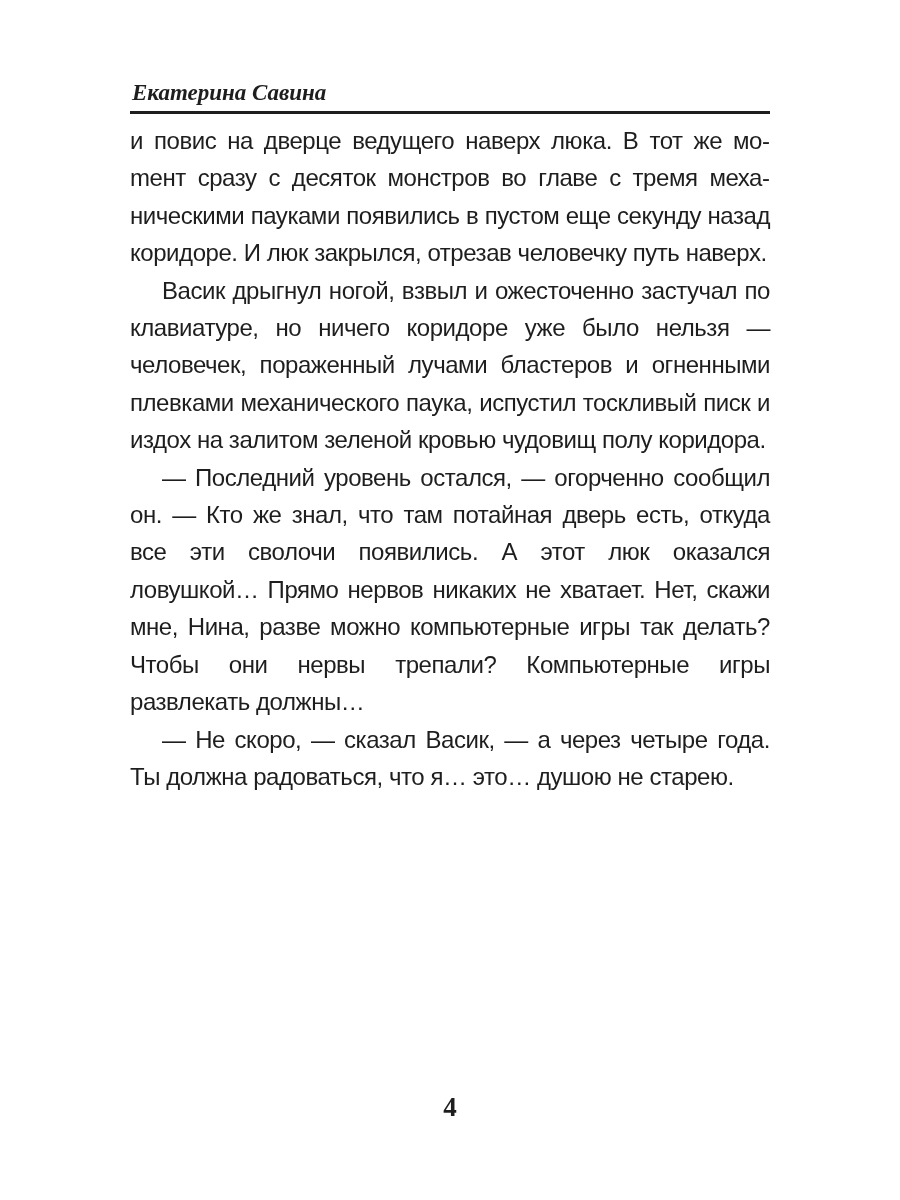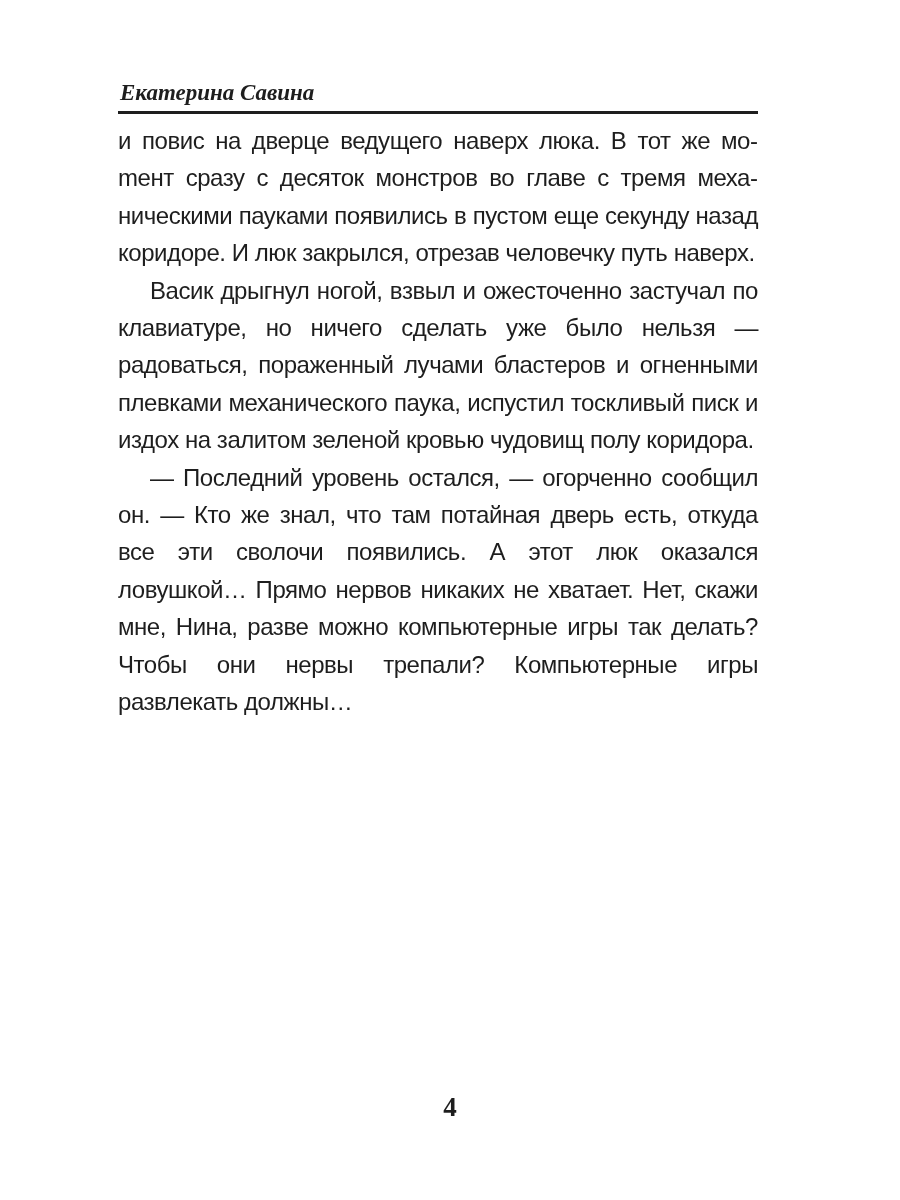--- a/index.html
+++ b/index.html
@@ -1,18 +1,18 @@
 <!DOCTYPE html>
 <html><head>
 <meta charset="utf-8">
 <style>
   html, body { margin: 0; padding: 0; background: #ffffff; }
   body { width: 900px; height: 1200px; position: relative; overflow: hidden; }
   .page {
-    position: absolute; left: 118px; top: 78px; width: 640px;
+    position: absolute; left: 130px; top: 78px; width: 640px;
     color: #1e1e1e;
   }
   .running-head {
     font-family: "Liberation Serif", serif;
     font-style: italic; font-weight: bold;
     font-size: 23px; line-height: 30px;
     padding-left: 2px;
   }
   .rule {
     height: 3px; background: #1e1e1e; margin-top: 3px; margin-bottom: 8px;
@@ -33,17 +33,18 @@
   }
 </style>
 </head>
 <body>
 
 <div class="page">
   <div class="running-head">Екатерина Савина</div>
   <div class="rule"></div>
   <div class="body-text">
     <p class="cont">и повис на дверце ведущего наверх люка. В тот же мо­mент сразу с десяток монстров во главе с тремя меха­ническими пауками появились в пустом еще секунду назад коридоре. И люк закрылся, отрезав человечку путь наверх.</p>
-    <p>Васик дрыгнул ногой, взвыл и ожесточенно застучал по клавиатуре, но ничего сделать уже было нельзя — радоваться, пораженный лучами бластеров и огненны­ми плевками механического паука, испустил тоскли­вый писк и издох на залитом зеленой кровью чудовищ полу коридора.</p>
+    <p>Васик дрыгнул ногой, взвыл и ожесточенно застучал по клавиатуре, но ничего коридоре уже было нельзя — человечек, пораженный лучами бластеров и огненны­ми плевками механического паука, испустил тоскли­вый писк и издох на залитом зеленой кровью чудовищ полу коридора.</p>
     <p>— Последний уровень остался, — огорченно сооб­щил он. — Кто же знал, что там потайная дверь есть, откуда все эти сволочи появились. А этот люк оказался ловушкой… Прямо нервов никаких не хватает. Нет, ска­жи мне, Нина, разве можно компьютерные игры так де­лать? Чтобы они нервы трепали? Компьютерные игры развлекать должны…</p>
+    <p>— Не скоро, — сказал Васик, — а через четыре года. Ты должна радоваться, что я… это… душою не старею.</p>
   </div>
 </div>
 <div class="folio">4</div>
 
 </body></html>

